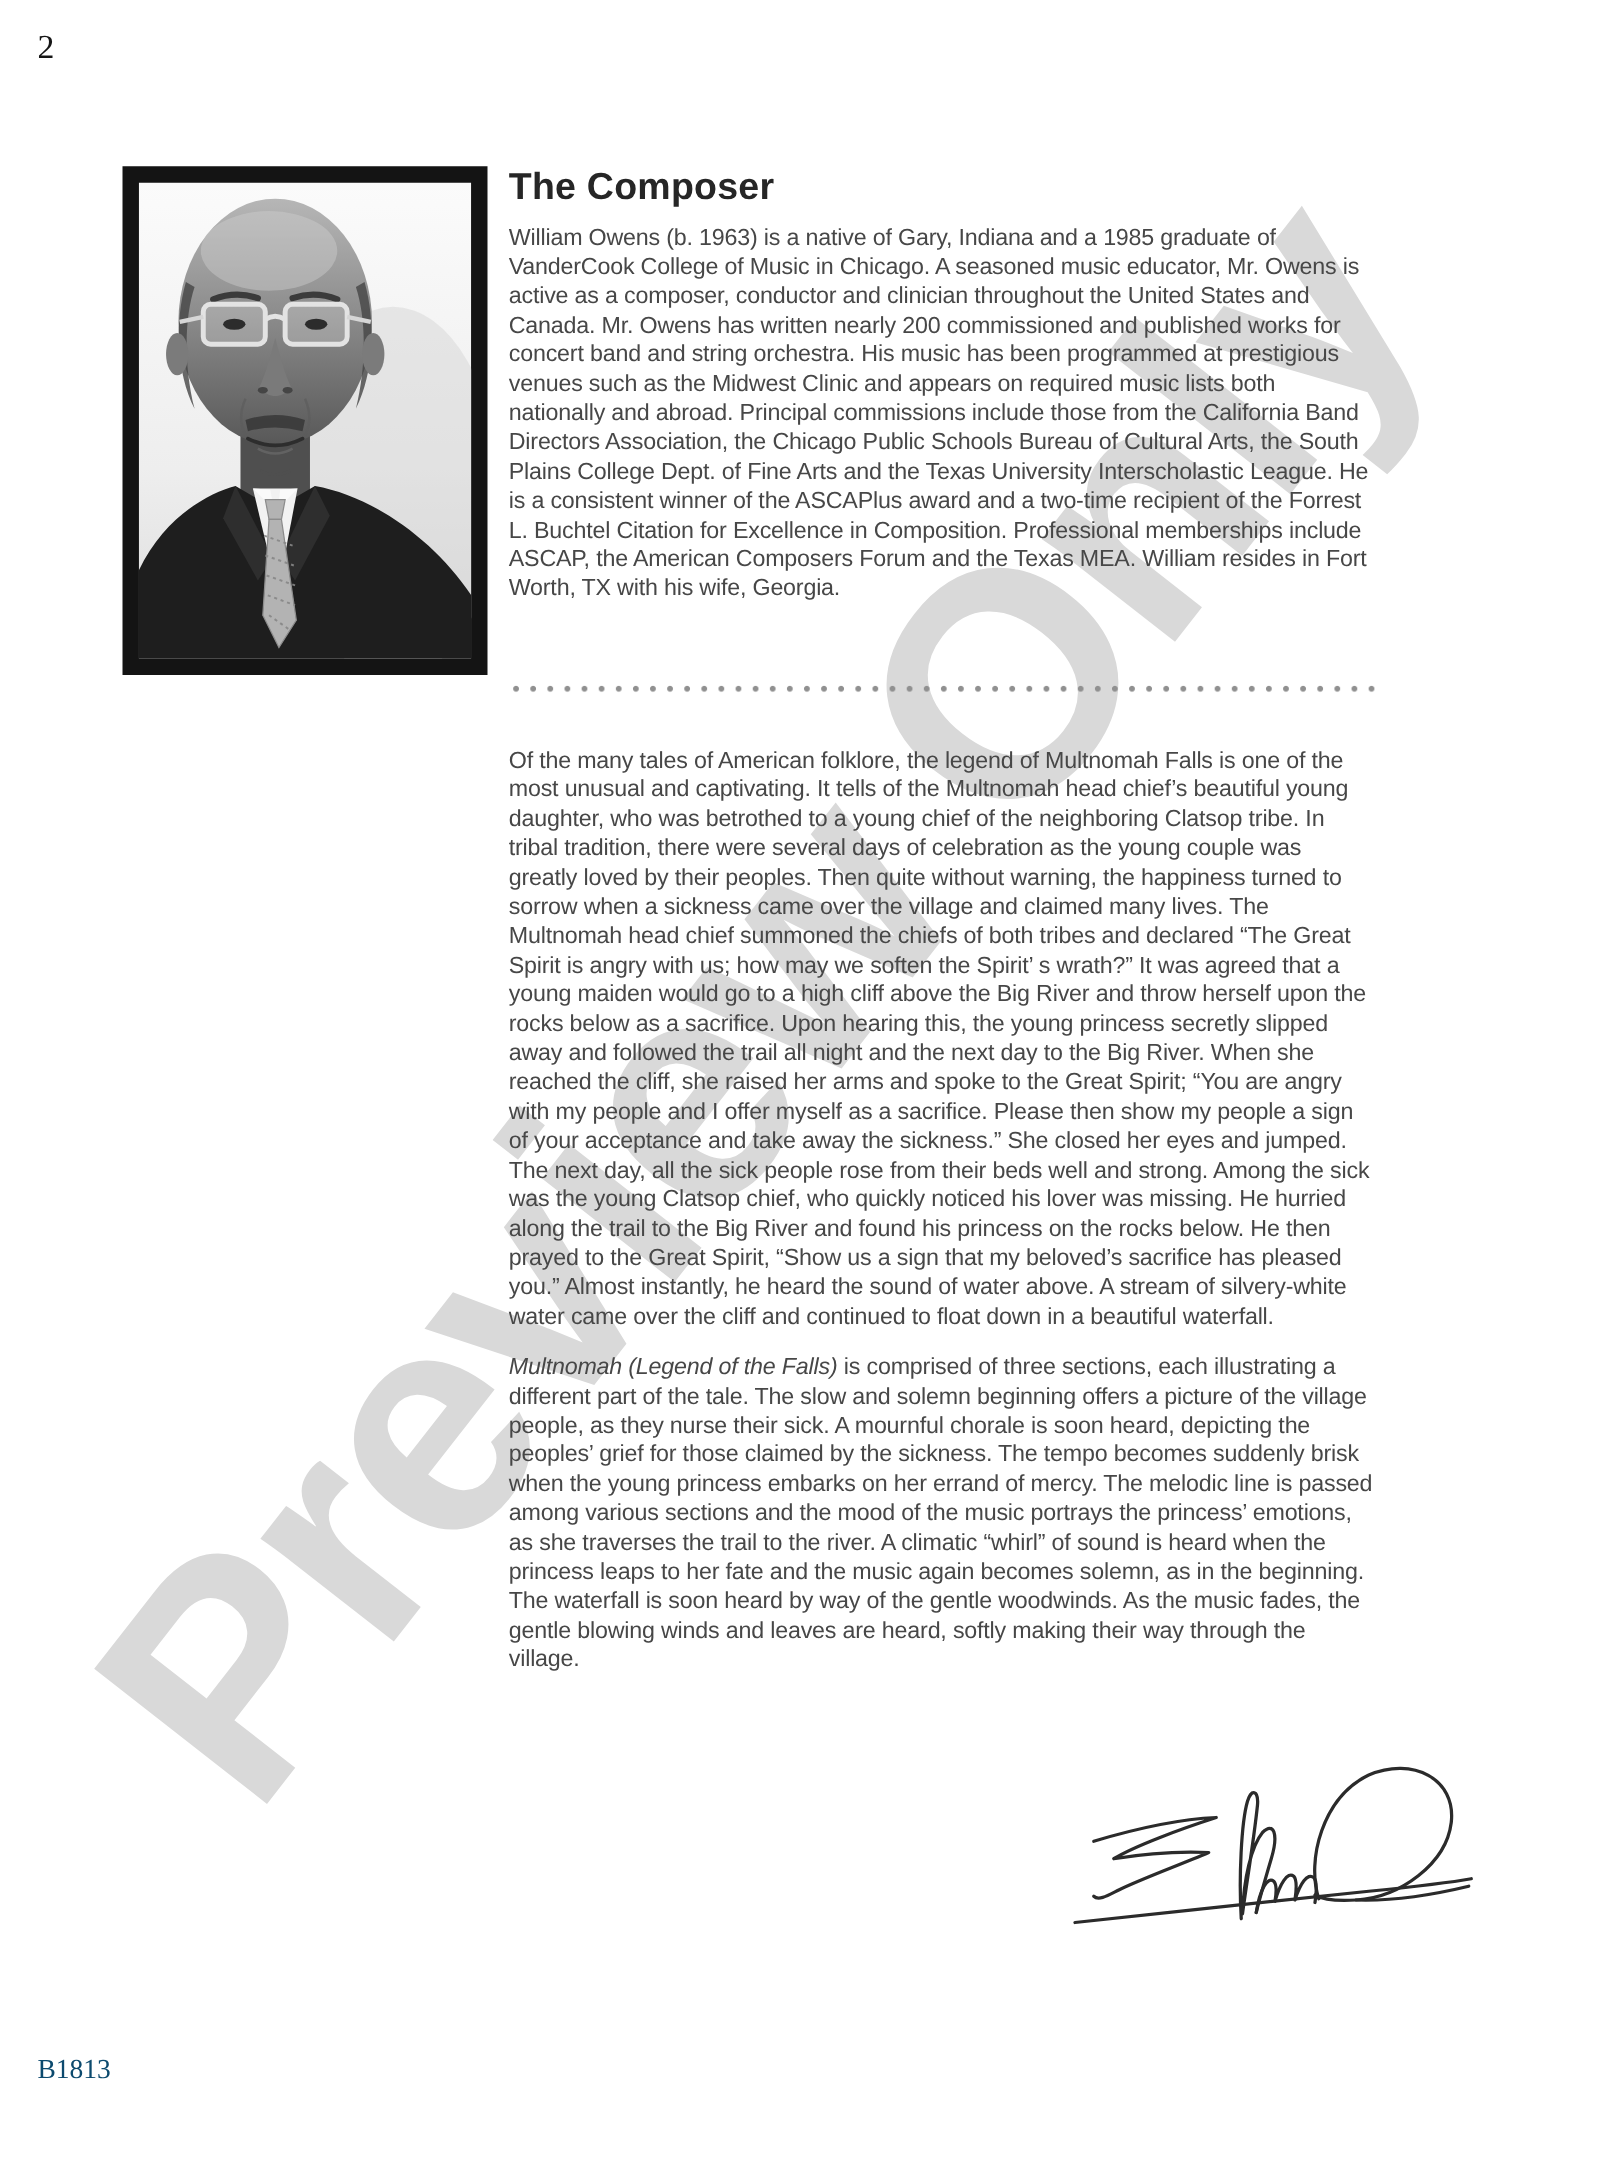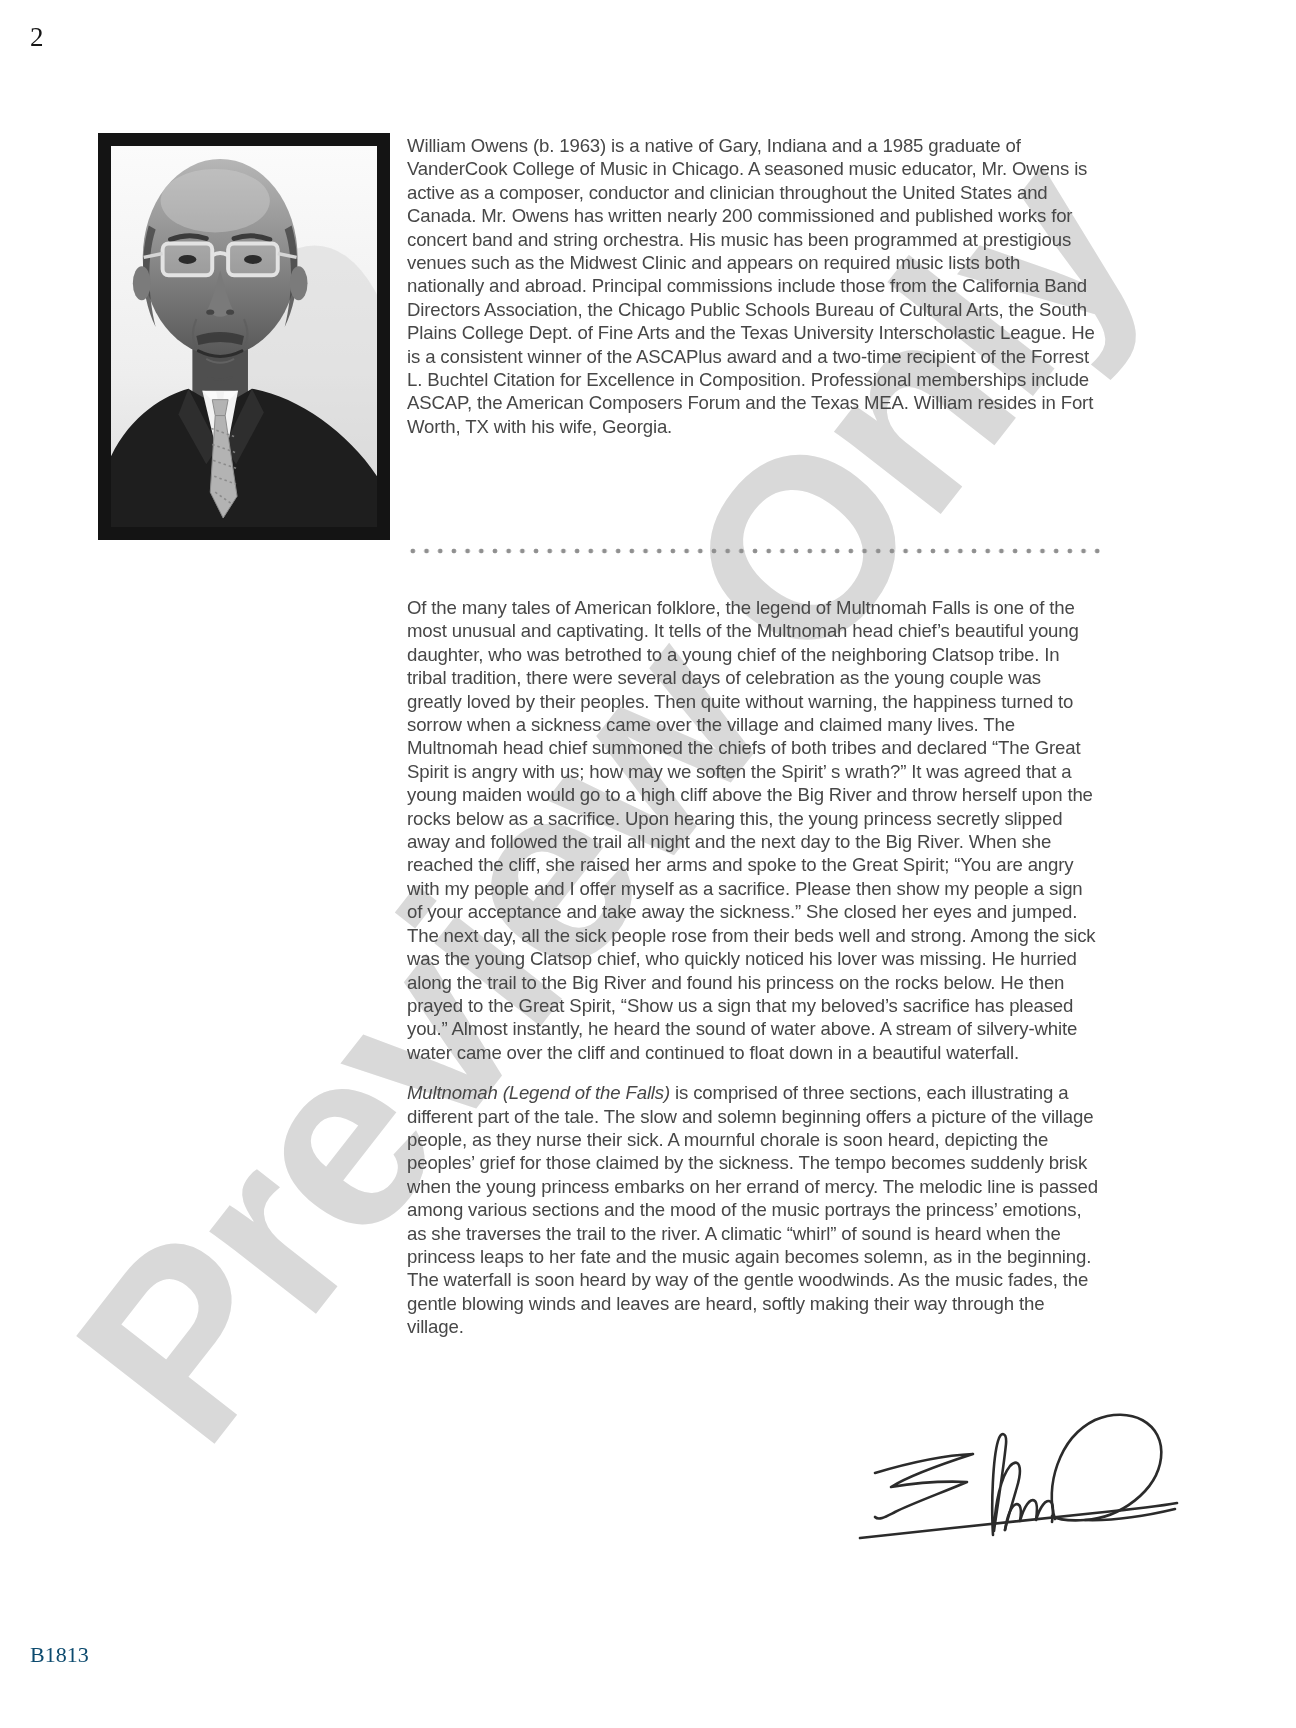--- a/index.html
+++ b/index.html
@@ -122,20 +122,21 @@
         <path d="M101,284 L124,292"></path>
         <path d="M102,300 L125,308"></path>
         <path d="M103,316 L126,324"></path>
         <path d="M104,332 L126,340"></path>
         <path d="M105,348 L122,360"></path>
       </g>
     </svg>
   </div>
 
   <div class="layer col composer-col">
+    <h1>The Composer</h1>
     <p>William Owens (b. 1963) is a native of Gary, Indiana and a 1985 graduate of VanderCook College of Music in Chicago. A seasoned music educator, Mr. Owens is active as a composer, conductor and clinician throughout the United States and Canada. Mr. Owens has written nearly 200 commissioned and published works for concert band and string orchestra. His music has been programmed at prestigious venues such as the Midwest Clinic and appears on required music lists both nationally and abroad. Principal commissions include those from the California Band Directors Association, the Chicago Public Schools Bureau of Cultural Arts, the South Plains College Dept. of Fine Arts and the Texas University Interscholastic League. He is a consistent winner of the ASCAPlus award and a two-time recipient of the Forrest L. Buchtel Citation for Excellence in Composition. Professional memberships include ASCAP, the American Composers Forum and the Texas MEA. William resides in Fort Worth, TX with his wife, Georgia.</p>
   </div>
 
   <div class="layer divider"></div>
 
   <div class="layer col notes-col">
     <p>Of the many tales of American folklore, the legend of Multnomah Falls is one of the most unusual and captivating. It tells of the Multnomah head chief’s beautiful young daughter, who was betrothed to a young chief of the neighboring Clatsop tribe. In tribal tradition, there were several days of celebration as the young couple was greatly loved by their peoples. Then quite without warning, the happiness turned to sorrow when a sickness came over the village and claimed many lives. The Multnomah head chief summoned the chiefs of both tribes and declared “The Great Spirit is angry with us; how may we soften the Spirit’ s wrath?” It was agreed that a young maiden would go to a high cliff above the Big River and throw herself upon the rocks below as a sacrifice. Upon hearing this, the young princess secretly slipped away and followed the trail all night and the next day to the Big River. When she reached the cliff, she raised her arms and spoke to the Great Spirit; “You are angry with my people and I offer myself as a sacrifice. Please then show my people a sign of your acceptance and take away the sickness.” She closed her eyes and jumped. The next day, all the sick people rose from their beds well and strong. Among the sick was the young Clatsop chief, who quickly noticed his lover was missing. He hurried along the trail to the Big River and found his princess on the rocks below. He then prayed to the Great Spirit, “Show us a sign that my beloved’s sacrifice has pleased you.” Almost instantly, he heard the sound of water above. A stream of silvery-white water came over the cliff and continued to float down in a beautiful waterfall.</p>
     <p><span class="italic">Multnomah (Legend of the Falls)</span><span> is comprised of three sections, each illustrating a different part of the tale. The slow and solemn beginning offers a picture of the village people, as they nurse their sick. A mournful chorale is soon heard, depicting the peoples’ grief for those claimed by the sickness. The tempo becomes suddenly brisk when the young princess embarks on her errand of mercy. The melodic line is passed among various sections and the mood of the music portrays the princess’ emotions, as she traverses the trail to the river. A climatic “whirl” of sound is heard when the princess leaps to her fate and the music again becomes solemn, as in the beginning. The waterfall is soon heard by way of the gentle woodwinds. As the music fades, the gentle blowing winds and leaves are heard, softly making their way through the village.</span></p>
   </div>
 

